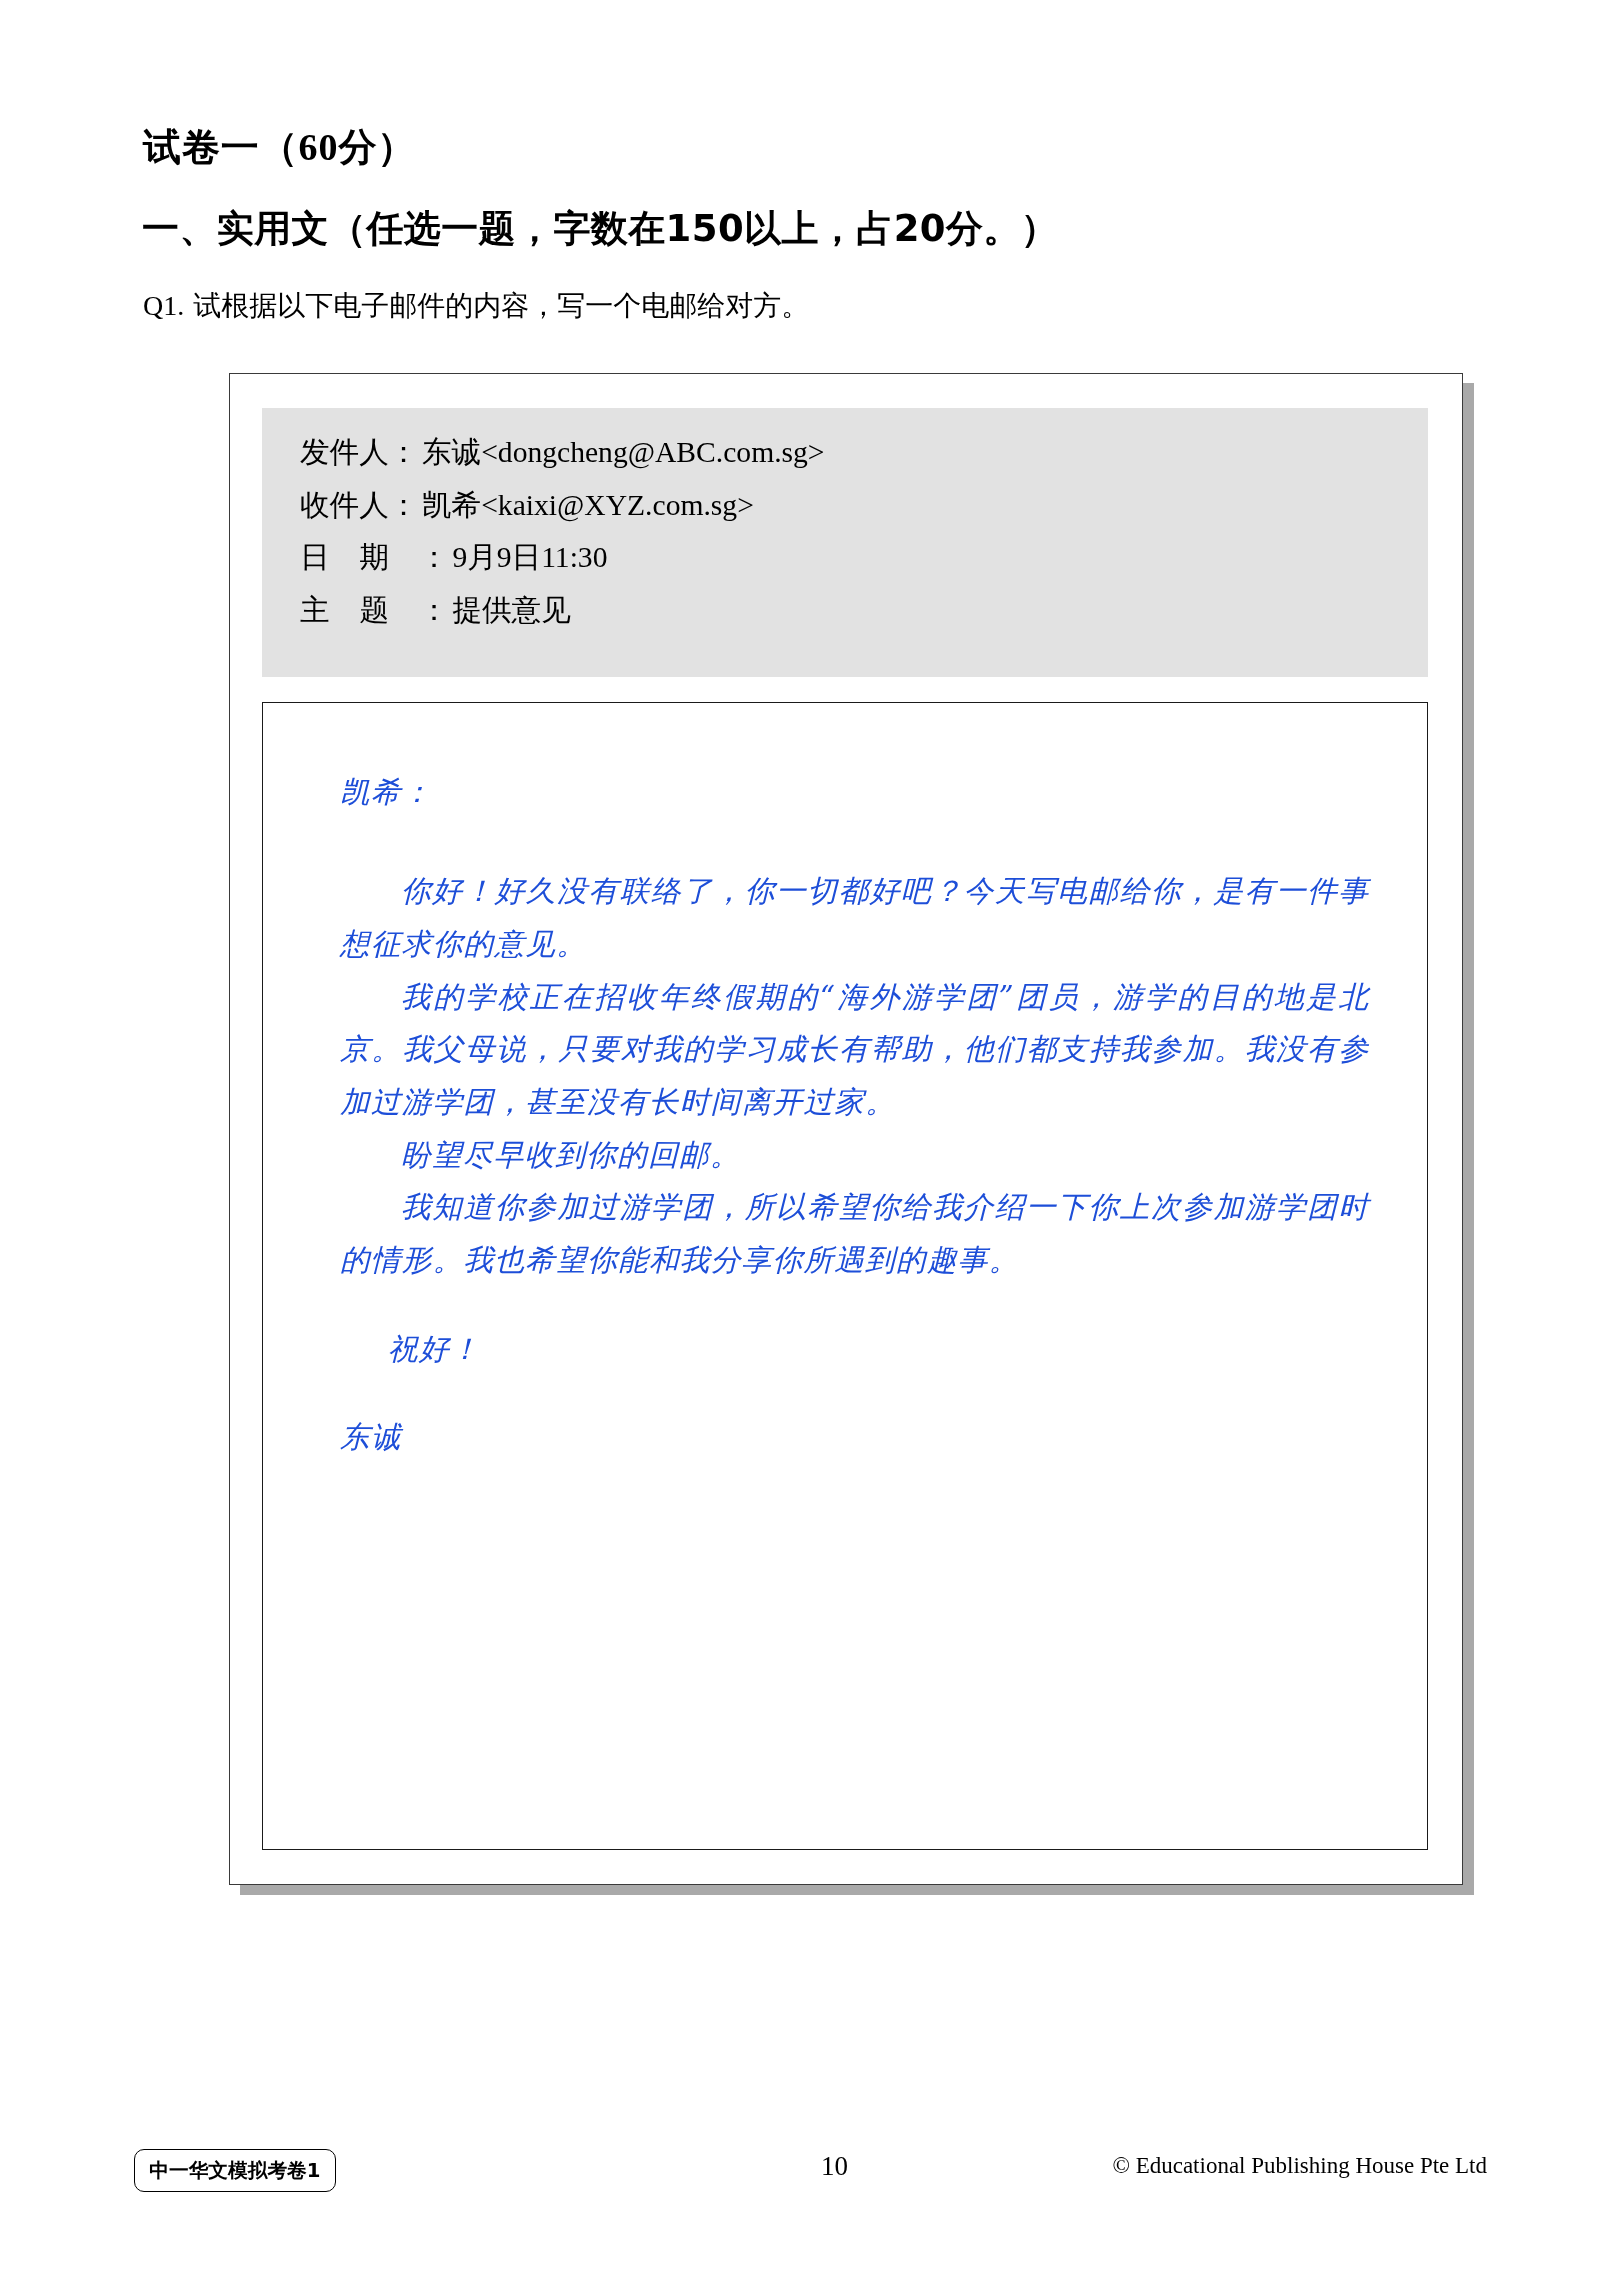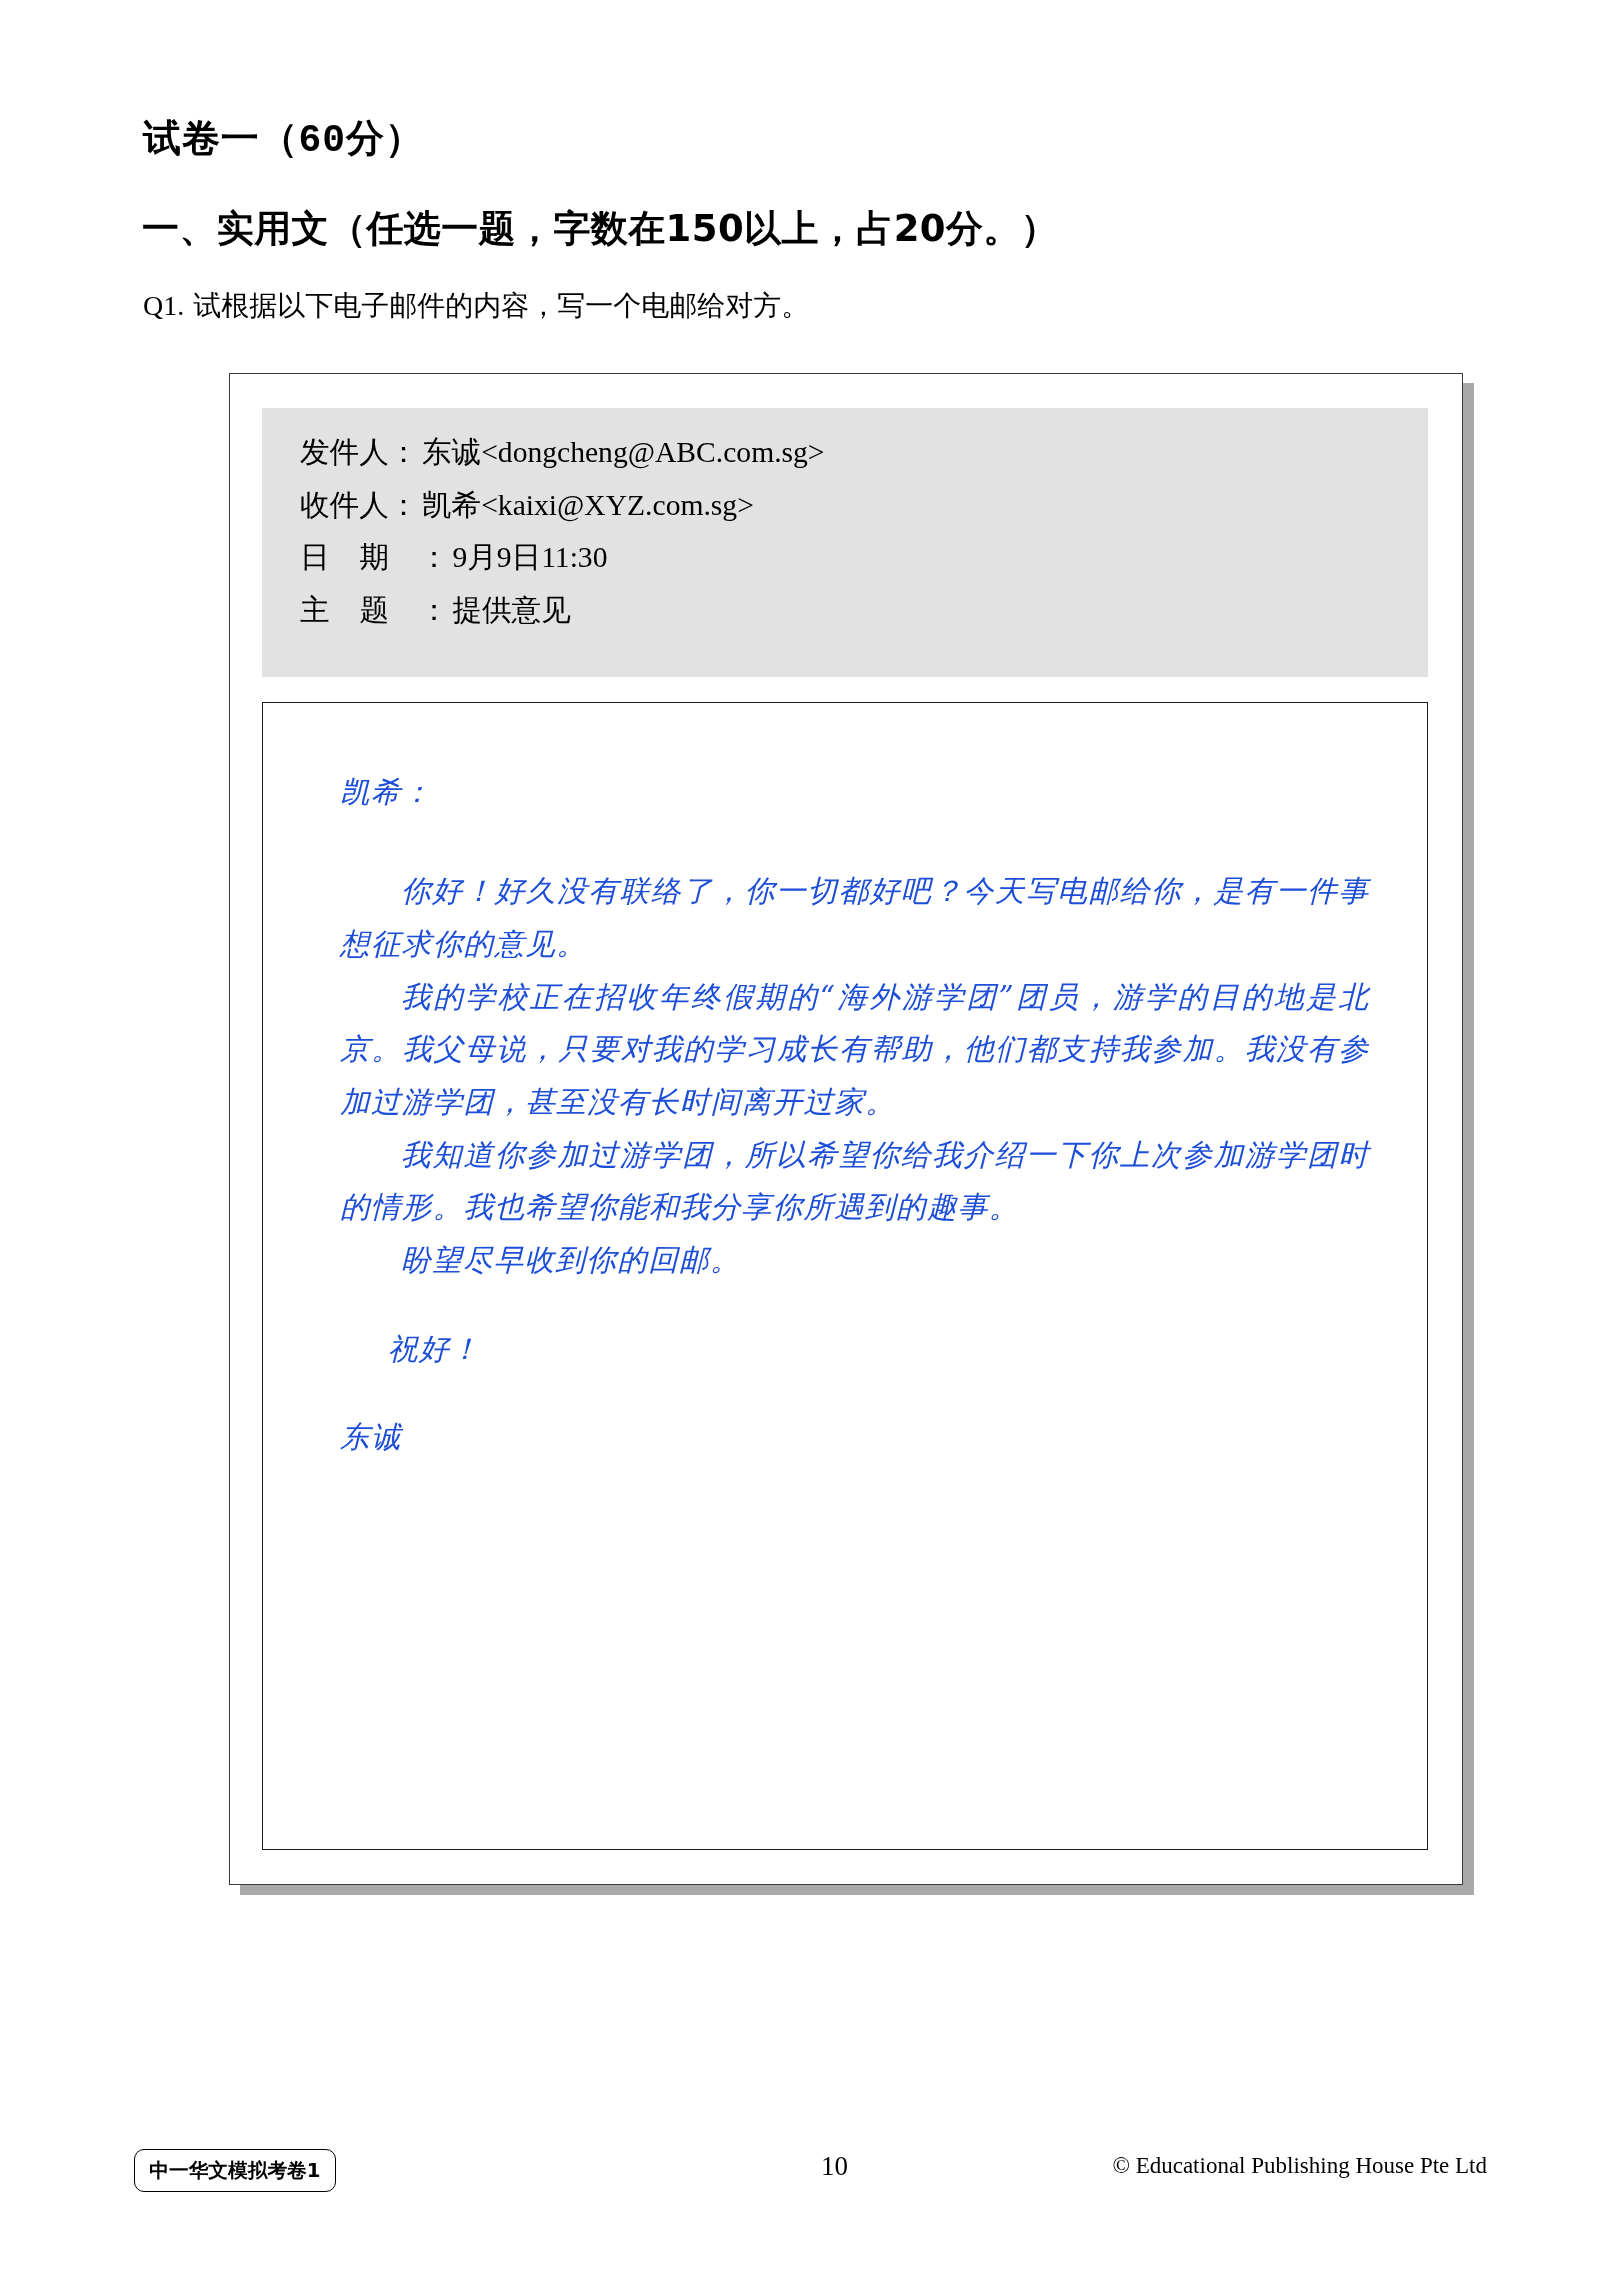--- a/index.html
+++ b/index.html
@@ -19,22 +19,22 @@
     position: absolute;
     left: 0; top: 0;
     width: 1621px;
     height: 2293px;
     background: #ffffff;
   }
   
   .doc-title {
     position: absolute;
     left: 143px;
-    top: 113px;
-    font-family: Liberation Mono, monospace;
+    top: 122px;
+    font-family: Liberation Serif, serif;
     font-weight: bold;
     font-size: 38px;
     letter-spacing: 0.9px;
     white-space: nowrap;
     text-align: center;
   }
   .section-heading {
     position: absolute;
     left: 142px;
     top: 204px;
@@ -228,22 +228,22 @@
         <span class="hdr-value cjk">提供意见</span>
       </div>
 
     </div>
 
     <div class="letter-box">
       <div class="letter-text">
         <div class="salutation">凯希：</div>
         <div class="para first">你好！好久没有联络了，你一切都好吧？今天写电邮给你，是有一件事想征求你的意见。</div>
         <div class="para">我的学校正在招收年终假期的“海外游学团”团员，游学的目的地是北京。我父母说，只要对我的学习成长有帮助，他们都支持我参加。我没有参加过游学团，甚至没有长时间离开过家。</div>
+        <div class="para">盼望尽早收到你的回邮。</div>
         <div class="para">我知道你参加过游学团，所以希望你给我介绍一下你上次参加游学团时的情形。我也希望你能和我分享你所遇到的趣事。</div>
-        <div class="para">盼望尽早收到你的回邮。</div>
         <div class="gap-md"></div>
         <div class="closing">祝好！</div>
         <div class="gap-md"></div>
         <div class="signature">东诚</div>
       </div>
     </div>
 
   </div>
 
   <div class="footer-tag">中一华文模拟考卷1</div>

